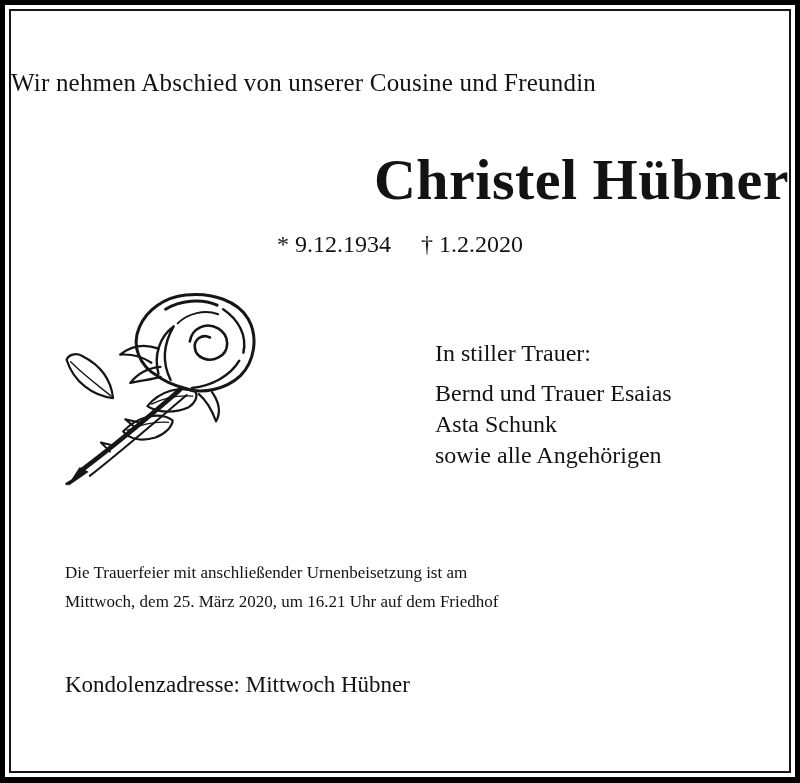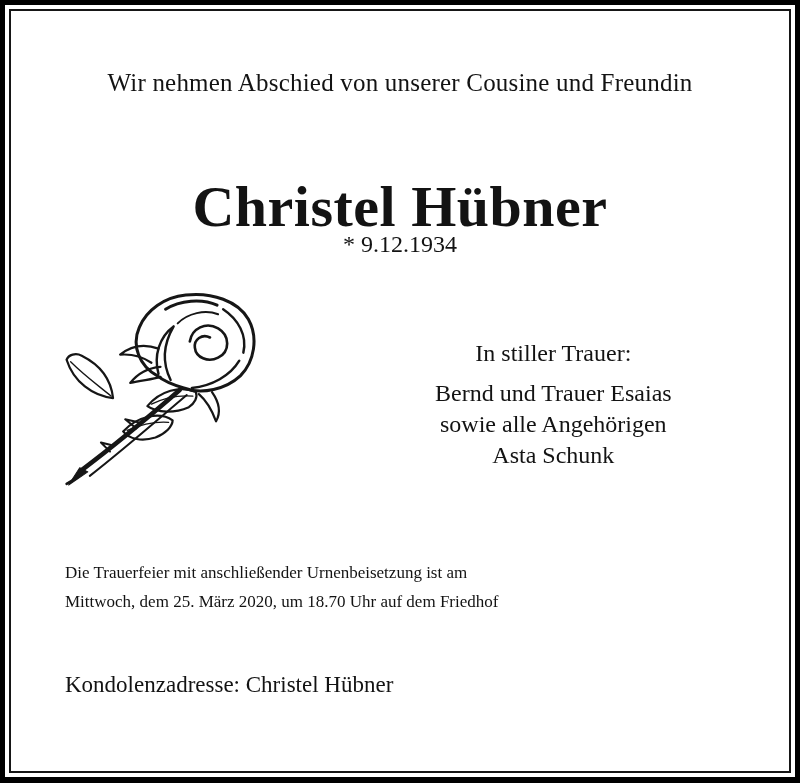--- a/index.html
+++ b/index.html
@@ -21,41 +21,41 @@
   
   .frame {
     position: absolute;
     left: 4px; top: 4px; right: 4px; bottom: 4px;
     border: 2px solid #161616;
   }
   .content { position: absolute; left: 0; top: 0; right: 0; bottom: 0; }
 
   .intro {
     position: absolute; top: 57px; left: 0; width: 100%;
-    text-align: center; font-size: 25px; line-height: 30px;
+    text-align: left; font-size: 25px; line-height: 30px;
     letter-spacing: 0.2px;
   }
   .deceased-name {
     position: absolute; top: 134px; left: 0; width: 100%;
-    text-align: center; font-size: 58px; font-weight: bold;
-    line-height: 70px; letter-spacing: 0.5px; margin-top: 27px;
+    text-align: right; font-size: 58px; font-weight: bold;
+    line-height: 70px; letter-spacing: 0.5px;
   }
   .dates {
     position: absolute; top: 218px; left: 0; width: 100%;
     display: flex; justify-content: center; gap: 30px;
     font-size: 24px; line-height: 30px;
   }
   .rose-wrap {
     position: absolute; left: 49px; top: 276px;
     width: 198px; height: 202px;
   }
   .rose-wrap svg { width: 100%; height: 100%; display: block; }
   .mourning {
     position: absolute; left: 424px; top: 327px;
-    font-size: 24px; line-height: 31px; text-align: center;
+    font-size: 24px; line-height: 31px;
   }
   .mourning .header { margin-bottom: 9px; }
   .funeral {
     position: absolute; left: 54px; top: 548px;
     font-size: 17px; line-height: 28.5px;
   }
   .condolence {
     position: absolute; left: 54px; top: 660px;
     font-size: 23px; line-height: 28px;
   }
@@ -66,20 +66,21 @@
 <div class="mat">
   <div class="frame">
     <div class="content">
 
       <div class="intro">Wir nehmen Abschied von unserer Cousine und Freundin</div>
 
       <div class="deceased-name">Christel Hübner</div>
 
       <div class="dates">
         <span>* 9.12.1934</span>
+        <span>† 1.2.2020</span>
       </div>
 
       <div class="rose-wrap">
         <svg viewBox="0 0 195 200" fill="none" stroke="#161616" stroke-linecap="round" stroke-linejoin="round" aria-hidden="true">
 
           <path d="M118,102 C95,122 60,152 20,182" stroke-width="4.5"></path>
           <path d="M125,107 C100,128 66,158 29,187" stroke-width="2"></path>
           <path d="M8,196 L27,183 L19,179 Z" fill="#161616" stroke-width="1"></path>
           <path d="M6,195 L16,189" stroke-width="2.5"></path>
 
@@ -107,28 +108,28 @@
           <path d="M130,100 C150,98 168,88 177,73" stroke-width="2.4"></path>
 
           <path d="M128,54 C130,41 144,34 156,41 C168,48 168,64 156,70 C146,75 134,70 133,60 C132,52 140,46 148,50" stroke-width="2.6"></path>
           <path d="M116,36 C126,26 143,22 156,27" stroke-width="2"></path>
         </svg>
       </div>
 
       <div class="mourning">
         <div class="header">In stiller Trauer:</div>
         <div>Bernd und Trauer Esaias</div>
+        <div>Asta Schunk</div>
         <div>sowie alle Angehörigen</div>
-        <div>Asta Schunk</div>
       </div>
 
       <div class="funeral">
         <div>Die Trauerfeier mit anschließender Urnenbeisetzung ist am</div>
-        <div>Mittwoch, dem 25. März 2020, um 18.70 Uhr auf dem Friedhof</div>
+        <div>Mittwoch, dem 25. März 2020, um 16.21 Uhr auf dem Friedhof</div>
       </div>
 
       <div class="condolence">
-        <div>Kondolenzadresse: Christel Hübner</div>
+        <div>Kondolenzadresse: Mittwoch Hübner</div>
       </div>
 
     </div>
   </div>
 </div>
 
 </body></html>

